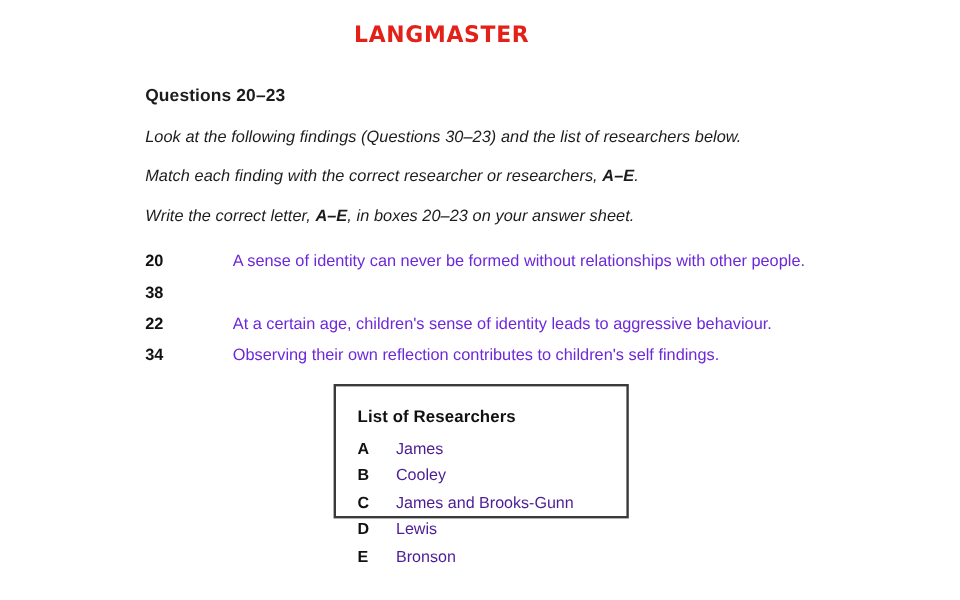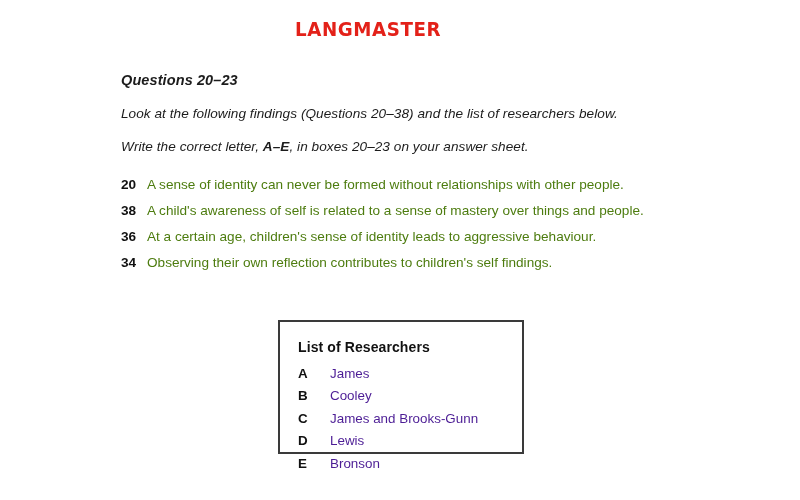--- a/index.html
+++ b/index.html
@@ -40,21 +40,20 @@
 
   
   .content {
     position: absolute;
     left: 121px;
     top: 58px;
     width: 660px;
   }
 
   .q-heading {
-    font-style: italic;
     font-weight: bold;
     font-size: 14.5px;
     color: #1c1c1c;
     margin: 14px 0 0 0;
     letter-spacing: 0.1px;
   }
 
   .instruction {
     font-style: italic;
     font-size: 13.6px;
@@ -72,38 +71,39 @@
   .findings {
     margin-top: 22px;
   }
   .finding-row {
     display: flex;
     align-items: center;
     margin-bottom: 8px;
     font-size: 13.6px;
     line-height: 1.32;
     white-space: nowrap;
+    gap: 47px;
   }
   .finding-num {
     font-weight: bold;
     width: 26px;
     flex: 0 0 26px;
     color: #111;
   }
   .finding-text {
-    color: #4d7c0f;
+    color: #6d28d9;
   }
 
   
   .researcher-box {
     position: absolute;
     left: 278px;
     top: 320px;
     width: 246px;
-    height: 134px;
+    height: 112px;
     border: 2px solid #3a3a3a;
     box-sizing: border-box;
     background: #fff;
   }
   .box-title {
     font-weight: bold;
     font-size: 14px;
     color: #111;
     margin: 17px 0 0 18px;
     letter-spacing: 0.1px;
@@ -134,42 +134,44 @@
 
 <div class="logo-bar">
   <div class="logo-text">LANGMASTER</div>
 </div>
 
 <div class="content">
 
   <div class="q-heading">Questions 20–23</div>
 
   <div class="instruction">
-    <span>Look at the following findings (Questions 20–38) and the list of researchers below.</span>
-  </div>
-
+    <span>Look at the following findings (Questions 30–23) and the list of researchers below.</span>
+  </div>
+
+  <div class="instruction">
+    <span>Match each finding with the correct researcher or researchers, </span><b>A–E</b><span>.</span>
+  </div>
 
   <div class="instruction">
     <span>Write the correct letter, </span><b>A–E</b><span>, in boxes 20–23 on your answer sheet.</span>
   </div>
 
   <div class="findings">
 
     <div class="finding-row">
       <span class="finding-num">20</span>
       <span class="finding-text">A sense of identity can never be formed without relationships with other people.</span>
     </div>
 
     <div class="finding-row">
       <span class="finding-num">38</span>
-      <span class="finding-text">A child's awareness of self is related to a sense of mastery over things and people.</span>
-    </div>
-
-    <div class="finding-row">
-      <span class="finding-num">36</span>
+    </div>
+
+    <div class="finding-row">
+      <span class="finding-num">22</span>
       <span class="finding-text">At a certain age, children's sense of identity leads to aggressive behaviour.</span>
     </div>
 
     <div class="finding-row">
       <span class="finding-num">34</span>
       <span class="finding-text">Observing their own reflection contributes to children's self findings.</span>
     </div>
 
   </div>
 </div>

